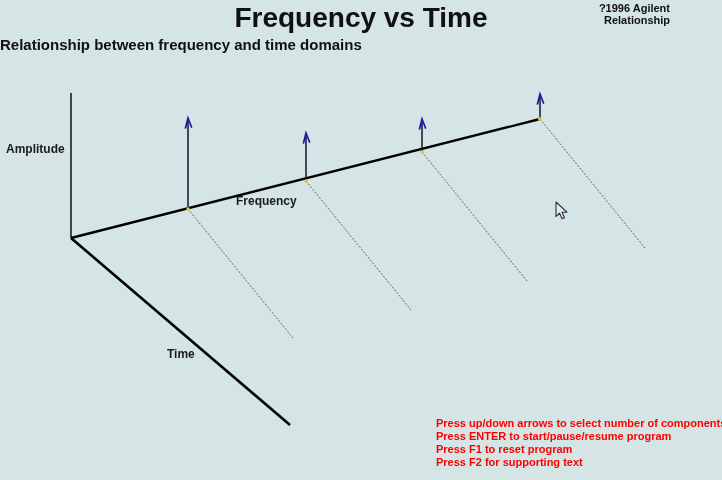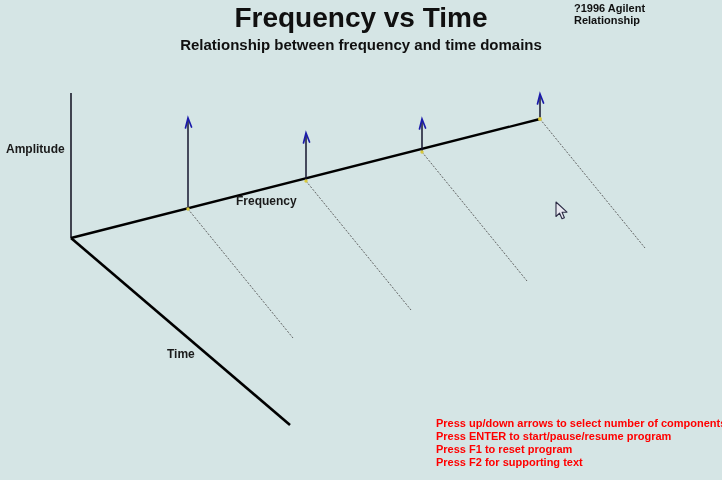--- a/index.html
+++ b/index.html
@@ -29,31 +29,31 @@
     font-size: 28px;
     font-weight: bold;
     color: #101010;
     letter-spacing: 0px;
   }
   .subtitle {
     position: absolute;
     left: 0;
     top: 36px;
     width: 722px;
-    text-align: center;
+    text-align: left;
     font-size: 15px;
     font-weight: bold;
     color: #101010;
   }
   .copyright {
     position: absolute;
     right: 4px;
     top: 2px;
     width: 96px;
-    text-align: left;
+    text-align: right;
     font-size: 11px;
     font-weight: bold;
     line-height: 12px;
     color: #101010;
   }
   .axis-label {
     position: absolute;
     font-size: 12px;
     font-weight: bold;
     color: #1a1a1a;

